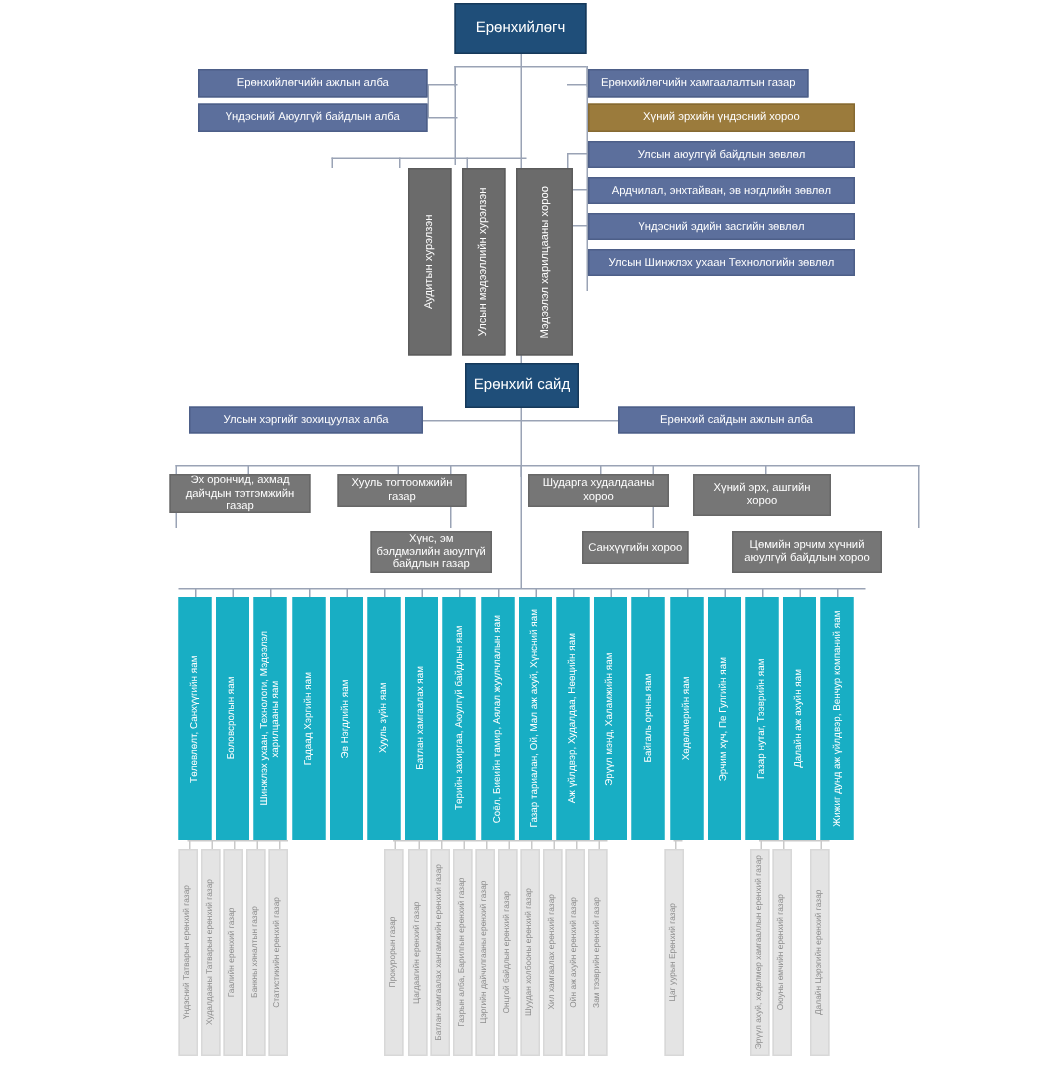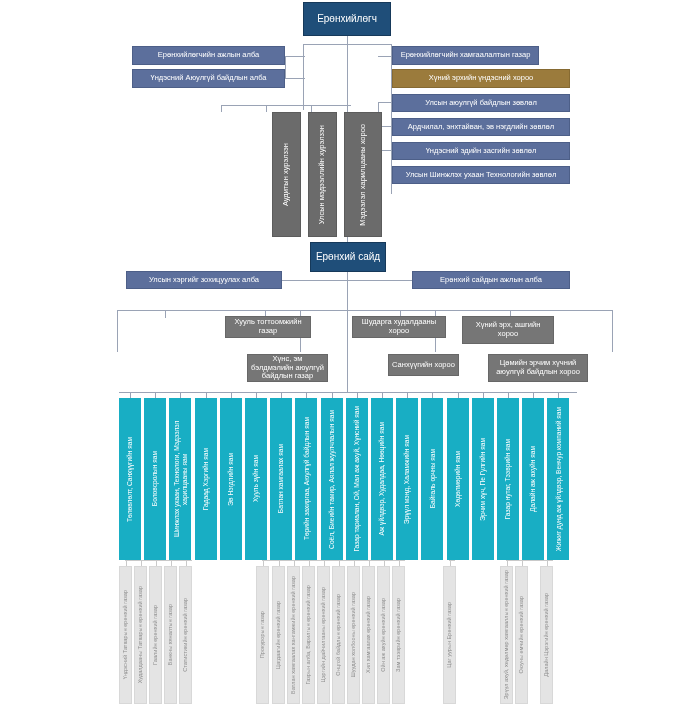--- a/index.html
+++ b/index.html
@@ -178,20 +178,23 @@
   <div class="box navy" style="left:310px;top:242px;width:76px;height:30px;">
     <span>Ерөнхий сайд</span>
   </div>
   <div class="box slate" style="left:126px;top:271px;width:156px;height:18px;">
     <span>Улсын хэргийг зохицуулах алба</span>
   </div>
   <div class="box slate" style="left:412px;top:271px;width:158px;height:18px;">
     <span>Ерөнхий сайдын ажлын алба</span>
   </div>
 
+  <div class="box midgray" style="left:113px;top:316px;width:94px;height:26px;">
+    <span>Эх орончид, ахмад дайчдын тэтгэмжийн газар</span>
+  </div>
   <div class="box midgray" style="left:225px;top:316px;width:86px;height:22px;">
     <span>Хууль тогтоомжийн газар</span>
   </div>
   <div class="box midgray" style="left:247px;top:354px;width:81px;height:28px;">
     <span>Хүнс, эм бэлдмэлийн аюулгүй байдлын газар</span>
   </div>
   <div class="box midgray" style="left:352px;top:316px;width:94px;height:22px;">
     <span>Шударга худалдааны хороо</span>
   </div>
   <div class="box midgray" style="left:388px;top:354px;width:71px;height:22px;">

